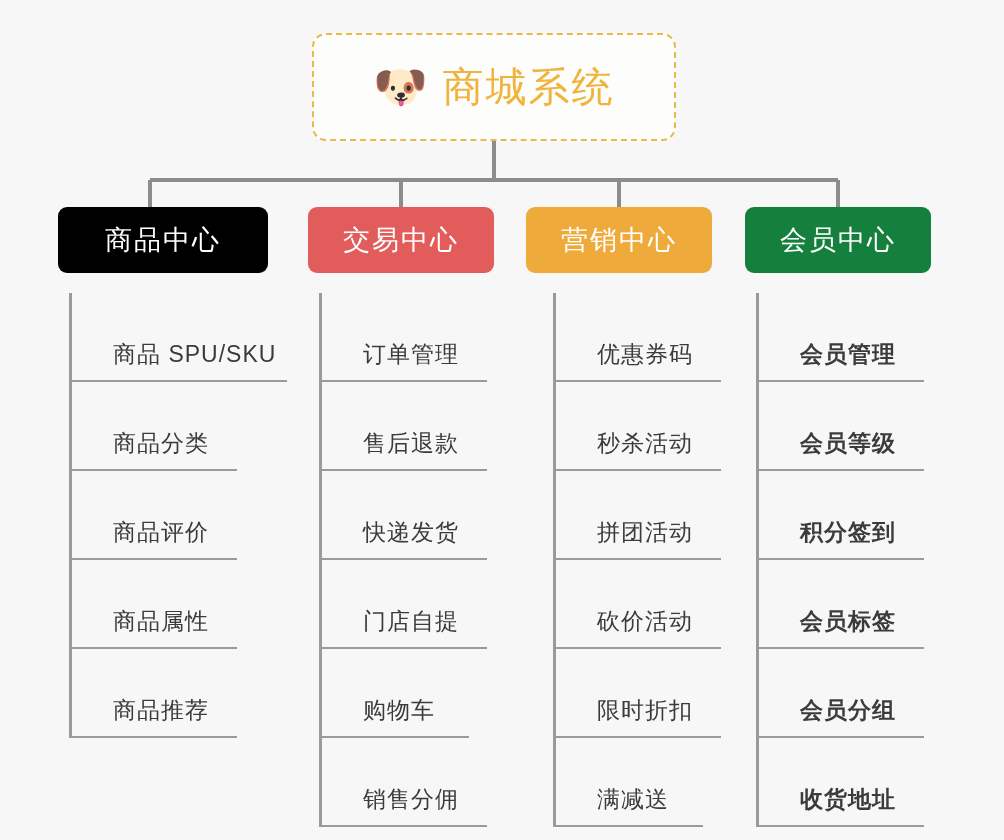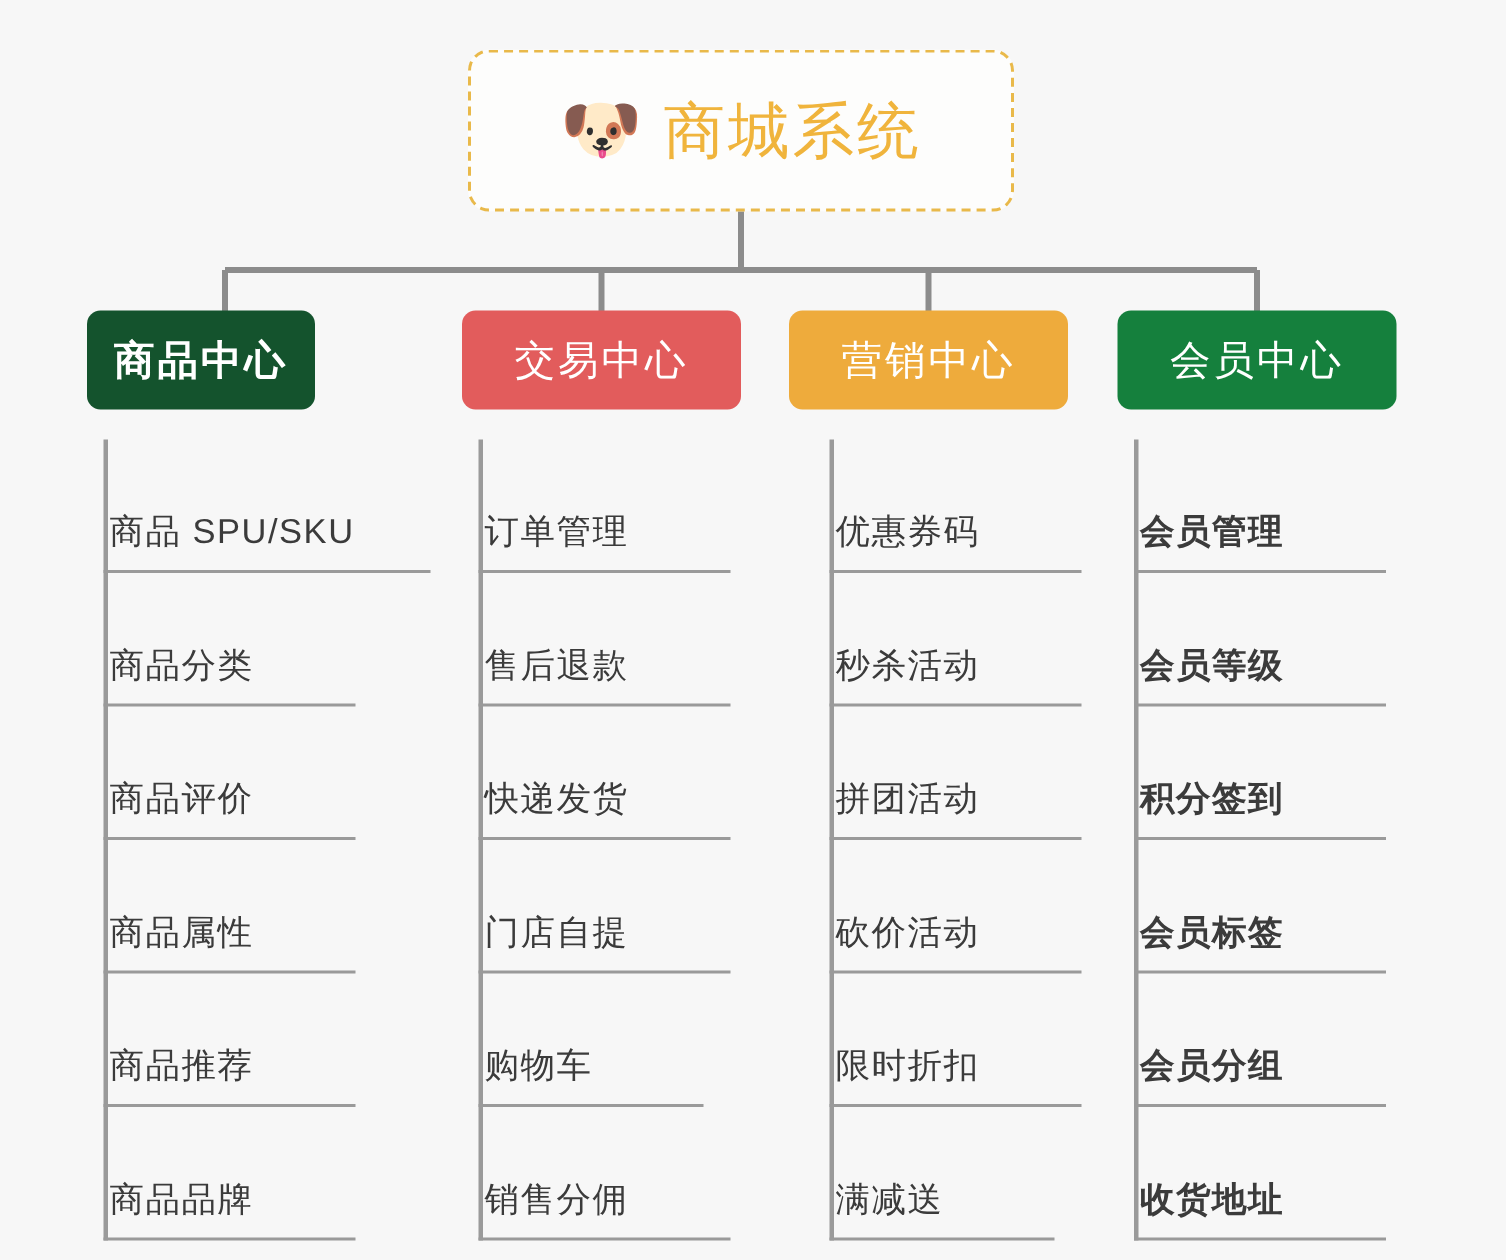--- a/index.html
+++ b/index.html
@@ -95,20 +95,21 @@
     bottom: 0;
     width: 3px;
     background: #9a9a9a;
   }
   .leaf-item {
     position: relative;
     height: 89px;
     box-sizing: border-box;
     display: flex;
     align-items: flex-end;
+    padding-left: 40px;
     padding-bottom: 6px;
   }
   .leaf-label {
     position: relative;
     font-size: 23px;
     color: #3b3b3b;
     line-height: 1.25;
     white-space: nowrap;
     padding: 0 12px 7px 4px;
     letter-spacing: 1px;
@@ -142,42 +143,39 @@
     <line x1="619" y1="180" x2="619" y2="209" stroke="#8c8c8c" stroke-width="4"></line>
     <line x1="838" y1="180" x2="838" y2="209" stroke="#8c8c8c" stroke-width="4"></line>
   </svg>
 
   <div class="root-node">
     <span class="root-emoji">🐶</span>
     <span class="root-title">商城系统</span>
   </div>
 
   <div class="column" style="left:58px; width:186px;">
-    <div class="cat-box" style="background:#14532d; width:152px;font-weight:bold;">
+    <div class="cat-box" style="background:#000000; width:210px;">
       <span>商品中心</span>
     </div>
     <ul class="leaf-list" style="margin-top:20px; margin-left:11px;">
       <li class="leaf-item w-lg">
         <span class="leaf-label">商品 SPU/SKU</span>
       </li>
       <li class="leaf-item w-md">
         <span class="leaf-label">商品分类</span>
       </li>
       <li class="leaf-item w-md">
         <span class="leaf-label">商品评价</span>
       </li>
       <li class="leaf-item w-md">
         <span class="leaf-label">商品属性</span>
       </li>
       <li class="leaf-item w-md">
         <span class="leaf-label">商品推荐</span>
       </li>
-      <li class="leaf-item w-md">
-        <span class="leaf-label">商品品牌</span>
-      </li>
     </ul>
   </div>
 
   <div class="column" style="left:308px; width:186px;">
     <div class="cat-box" style="background:#e25c5c; width:186px;">
       <span>交易中心</span>
     </div>
     <ul class="leaf-list" style="margin-top:20px; margin-left:11px;">
       <li class="leaf-item w-md">
         <span class="leaf-label">订单管理</span>

